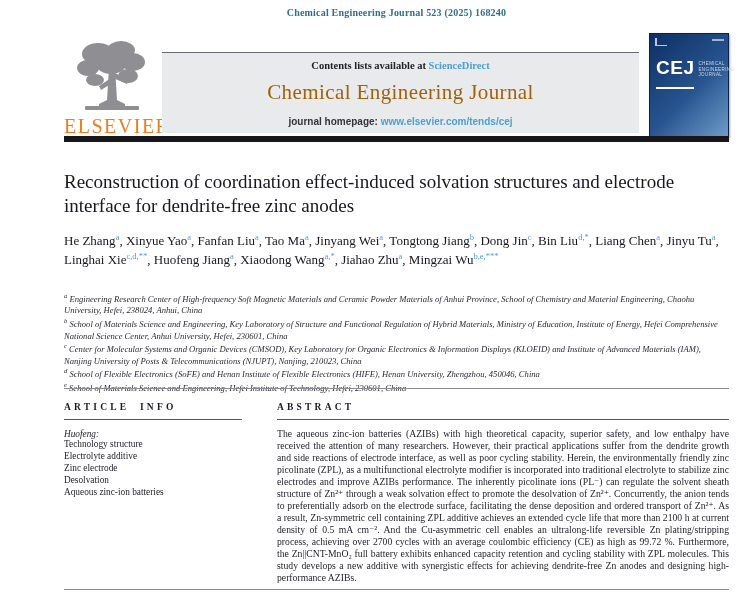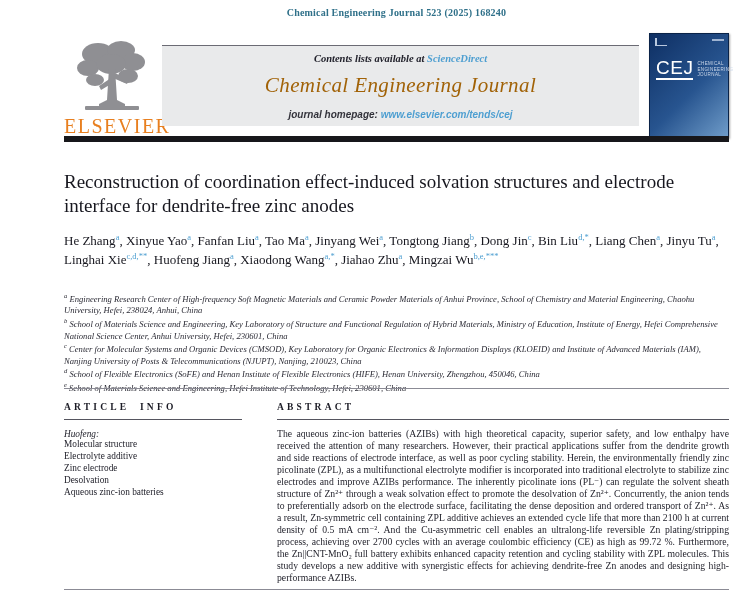--- a/index.html
+++ b/index.html
@@ -10,38 +10,38 @@
   .journal-ref{position:absolute;top:7px;left:0;width:100%;text-align:center;
                font-size:10px;font-weight:bold;color:#2f7089;letter-spacing:.2px;}
 
   
   .header{position:absolute;left:40px;top:38px;width:665px;height:103px;}
   .logo-block{position:absolute;left:0;top:0;width:96px;height:100px;text-align:center;}
   .logo-tree{display:block;margin:0 auto;}
   .elsevier-word{font-size:20px;color:#e87f1f;letter-spacing:1.5px;margin-top:1px;
                  font-family:"Liberation Serif","DejaVu Serif",serif;}
 
-  .infobox{position:absolute;left:98px;top:7px;width:477px;height:80px;background:#e9eaeb;
-           border-top:1px solid #6b6b74;text-align:center;font-style:italic;}
+  .infobox{position:absolute;left:98px;top:14px;width:477px;height:80px;background:#e9eaeb;
+           border-top:1px solid #6b6b74;text-align:center;}
   .contents-line{margin-top:7px;font-size:10.5px;font-weight:bold;color:#22222c;}
   .link-blue{color:#4e9fd1;text-decoration:none;cursor:pointer;}
   .journal-title{margin-top:9px;font-size:21px;color:#a16207;letter-spacing:.4px;}
   .homepage-line{margin-top:11px;font-size:10px;font-weight:bold;color:#33333b;
                  font-family:"Liberation Sans","DejaVu Sans",sans-serif;}
 
   .cover{position:absolute;right:0;top:-5px;width:78px;height:103px;
          background:linear-gradient(135deg,#0e2f63 0%,#27548f 55%,#6f9cc9 100%);
          border:1px solid #0a2348;box-shadow:1px 1px 2px rgba(0,0,0,.35);
          font-family:"Liberation Sans","DejaVu Sans",sans-serif;}
   .cover-deco-tl{position:absolute;left:5px;top:4px;width:10px;height:7px;
                  border-left:2px solid #b9c8de;border-bottom:1px solid #b9c8de;}
   .cover-deco-tr{position:absolute;right:4px;top:5px;width:12px;height:2px;background:#9fb4d2;}
   .cover-row{position:absolute;left:6px;top:24px;display:flex;align-items:flex-start;}
-  .cover-logo{font-size:19px;font-weight:normal;color:#ffffff;line-height:1;
-              border-bottom:2px solid #ffffff;padding-bottom:1px;letter-spacing:.5px;}
+  .cover-logo{font-size:19px;font-weight:bold;color:#ffffff;line-height:1;
+              border-bottom:2px solid #ffffff;padding-bottom:10px;letter-spacing:.5px;}
   .cover-title{margin-left:4px;margin-top:3px;font-size:4.5px;line-height:1.25;
                color:#cdd9ea;letter-spacing:.4px;}
 
   .black-bar{position:absolute;left:40px;top:136px;width:665px;height:6px;background:#17171b;}
 
   
   .title{position:absolute;left:40px;top:170px;width:645px;font-size:19px;line-height:1.28;
          color:#17171f;}
   .authors{position:absolute;left:40px;top:232px;width:660px;font-size:13px;line-height:1.38;
            color:#17171f;}
@@ -130,21 +130,21 @@
     </div>
 
   <div class="divider divider-top"></div>
 
   <div class="columns">
     <div class="col-left">
       <div class="sec-head">ARTICLE INFO</div>
       <div class="sec-rule"></div>
       <div class="kw-label">Huofeng:</div>
       <div>
-          <div class="kw">Molecular structure</div>
+          <div class="kw">Technology structure</div>
           <div class="kw">Electrolyte additive</div>
           <div class="kw">Zinc electrode</div>
           <div class="kw">Desolvation</div>
           <div class="kw">Aqueous zinc-ion batteries</div>
         </div>
     </div>
     <div class="col-gap"></div>
     <div class="col-right">
       <div class="sec-head">ABSTRACT</div>
       <div class="sec-rule"></div>

